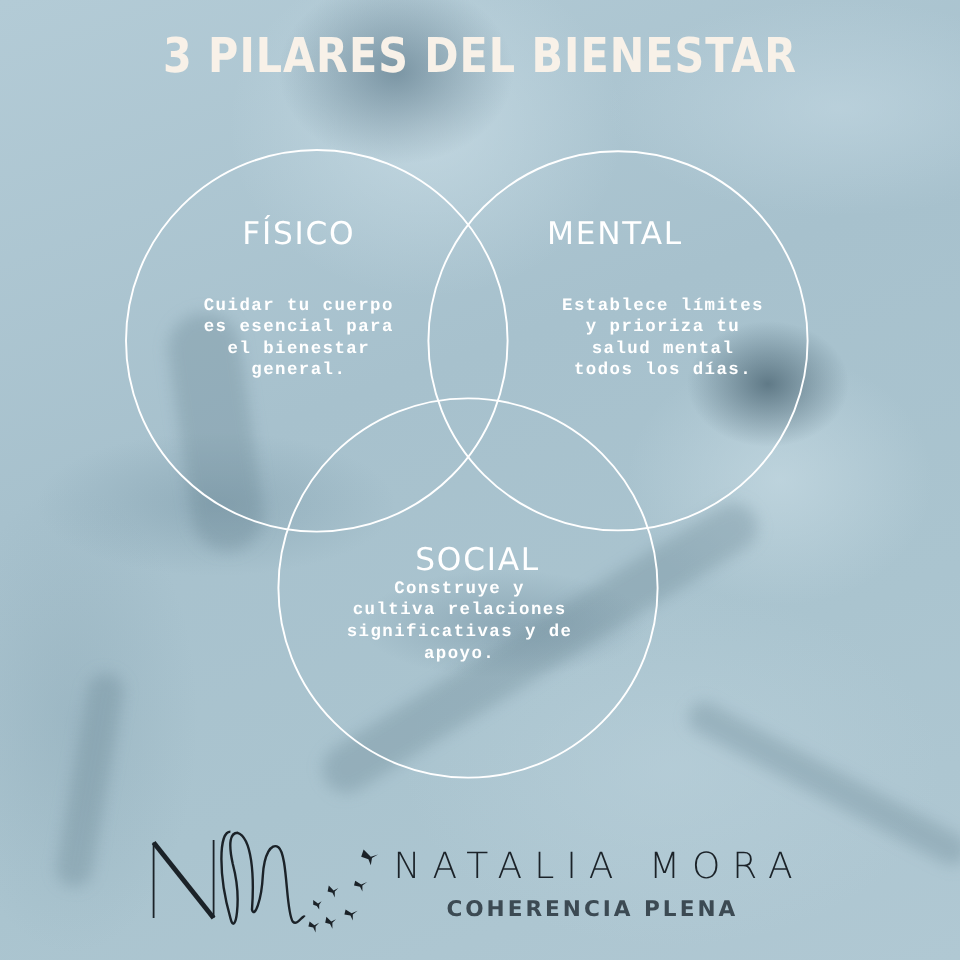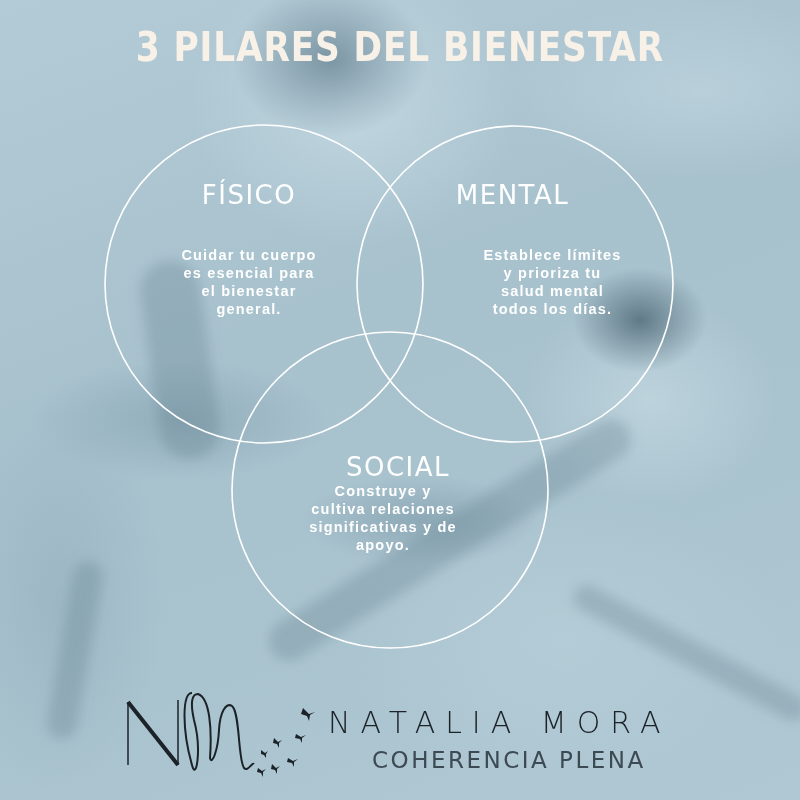--- a/index.html
+++ b/index.html
@@ -48,21 +48,21 @@
       color: #ffffff;
     }
     .pillar .p-title {
       font-family: "DejaVu Sans", sans-serif;
       font-size: 26px;
       letter-spacing: 1.5px;
       font-weight: normal;
       display: block;
     }
     .pillar .p-body {
-      font-family: Liberation Sans, sans-serif;
+      font-family: Liberation Mono, monospace;
       font-weight: bold;
       font-size: 14.5px;
       line-height: 18px;
       letter-spacing: 1.2px;
       display: block;
       white-space: pre-line;
     }
     .logo {
       position: absolute;
       left: 120px; top: 690px;
@@ -74,22 +74,22 @@
       font-weight: 200;
       font-size: 30px;
       letter-spacing: 10px;
       color: #1b2228;
       white-space: nowrap;
     }
     .brand-tag {
       position: absolute;
       left: 372px; top: 747px;
       font-family: "DejaVu Sans", sans-serif;
-      font-weight: 400;
-      font-size: 23px;
+      font-weight: 700;
+      font-size: 18px;
       letter-spacing: 2.5px;
       color: #3c4a53;
       white-space: nowrap;
     }
   </style>
 </head>
 <body>
 
 <div class="bg"></div>
 <div class="streak" style="left:150px;top:260px;width:60px;height:200px;transform:rotate(-8deg);"></div>

